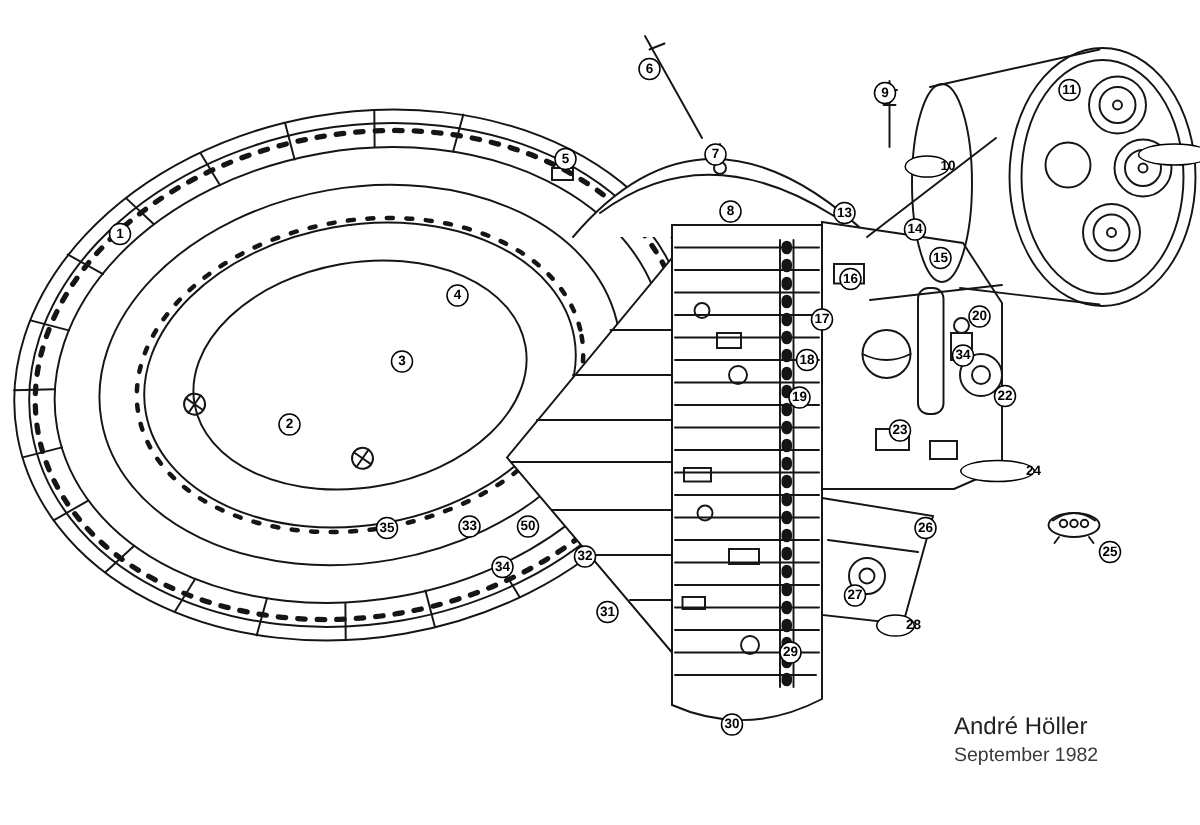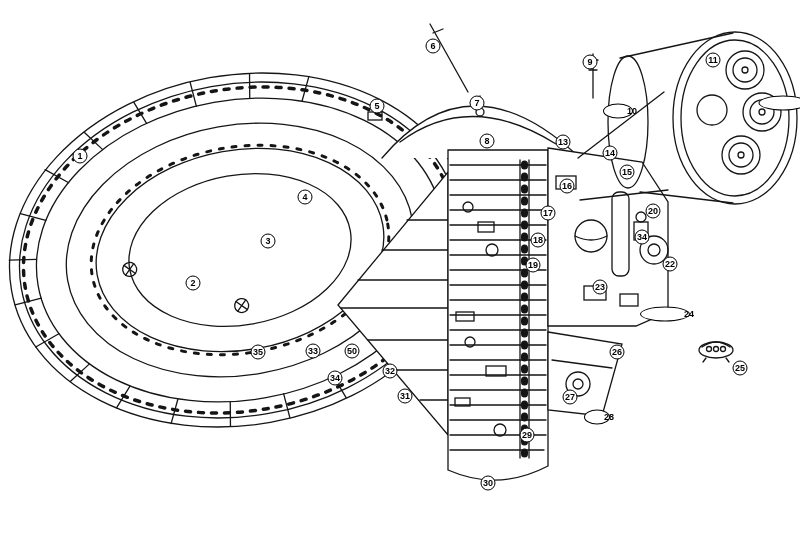--- a/index.html
+++ b/index.html
@@ -224,23 +224,27 @@
       <div class="callout" style="left: 642px; top: 237px;">34</div>
       <div class="callout" style="left: 670px; top: 264px;">22</div>
       <div class="callout" style="left: 600px; top: 287px;">23</div>
       <div class="callout" style="left: 665px; top: 314px; padding-left: 48px;">24</div>
       <div class="callout" style="left: 740px; top: 368px;">25</div>
       <div class="callout" style="left: 617px; top: 352px;">26</div>
       <div class="callout" style="left: 570px; top: 397px;">27</div>
       <div class="callout" style="left: 597px; top: 417px; padding-left: 24px;">28</div>
       <div class="callout" style="left: 527px; top: 435px;">29</div>
       <div class="callout" style="left: 488px; top: 483px;">30</div>
-      <div class="callout" style="left: 405px; top: 396px;">31</div>
+      <div class="callout" style="left: 405px; top: 408px;">31</div>
       <div class="callout" style="left: 390px; top: 371px;">32</div>
       <div class="callout" style="left: 313px; top: 351px;">33</div>
       <div class="callout" style="left: 335px; top: 378px;">34</div>
       <div class="callout" style="left: 258px; top: 352px;">35</div>
       <div class="callout" style="left: 352px; top: 351px;">50</div>
     </div>
 
 
+  <div class="credit-block">
+    <div class="credit-name">André Höller</div>
+    <div class="credit-date">September 1982</div>
+  </div>
 
 </div>
 
 </body></html>

